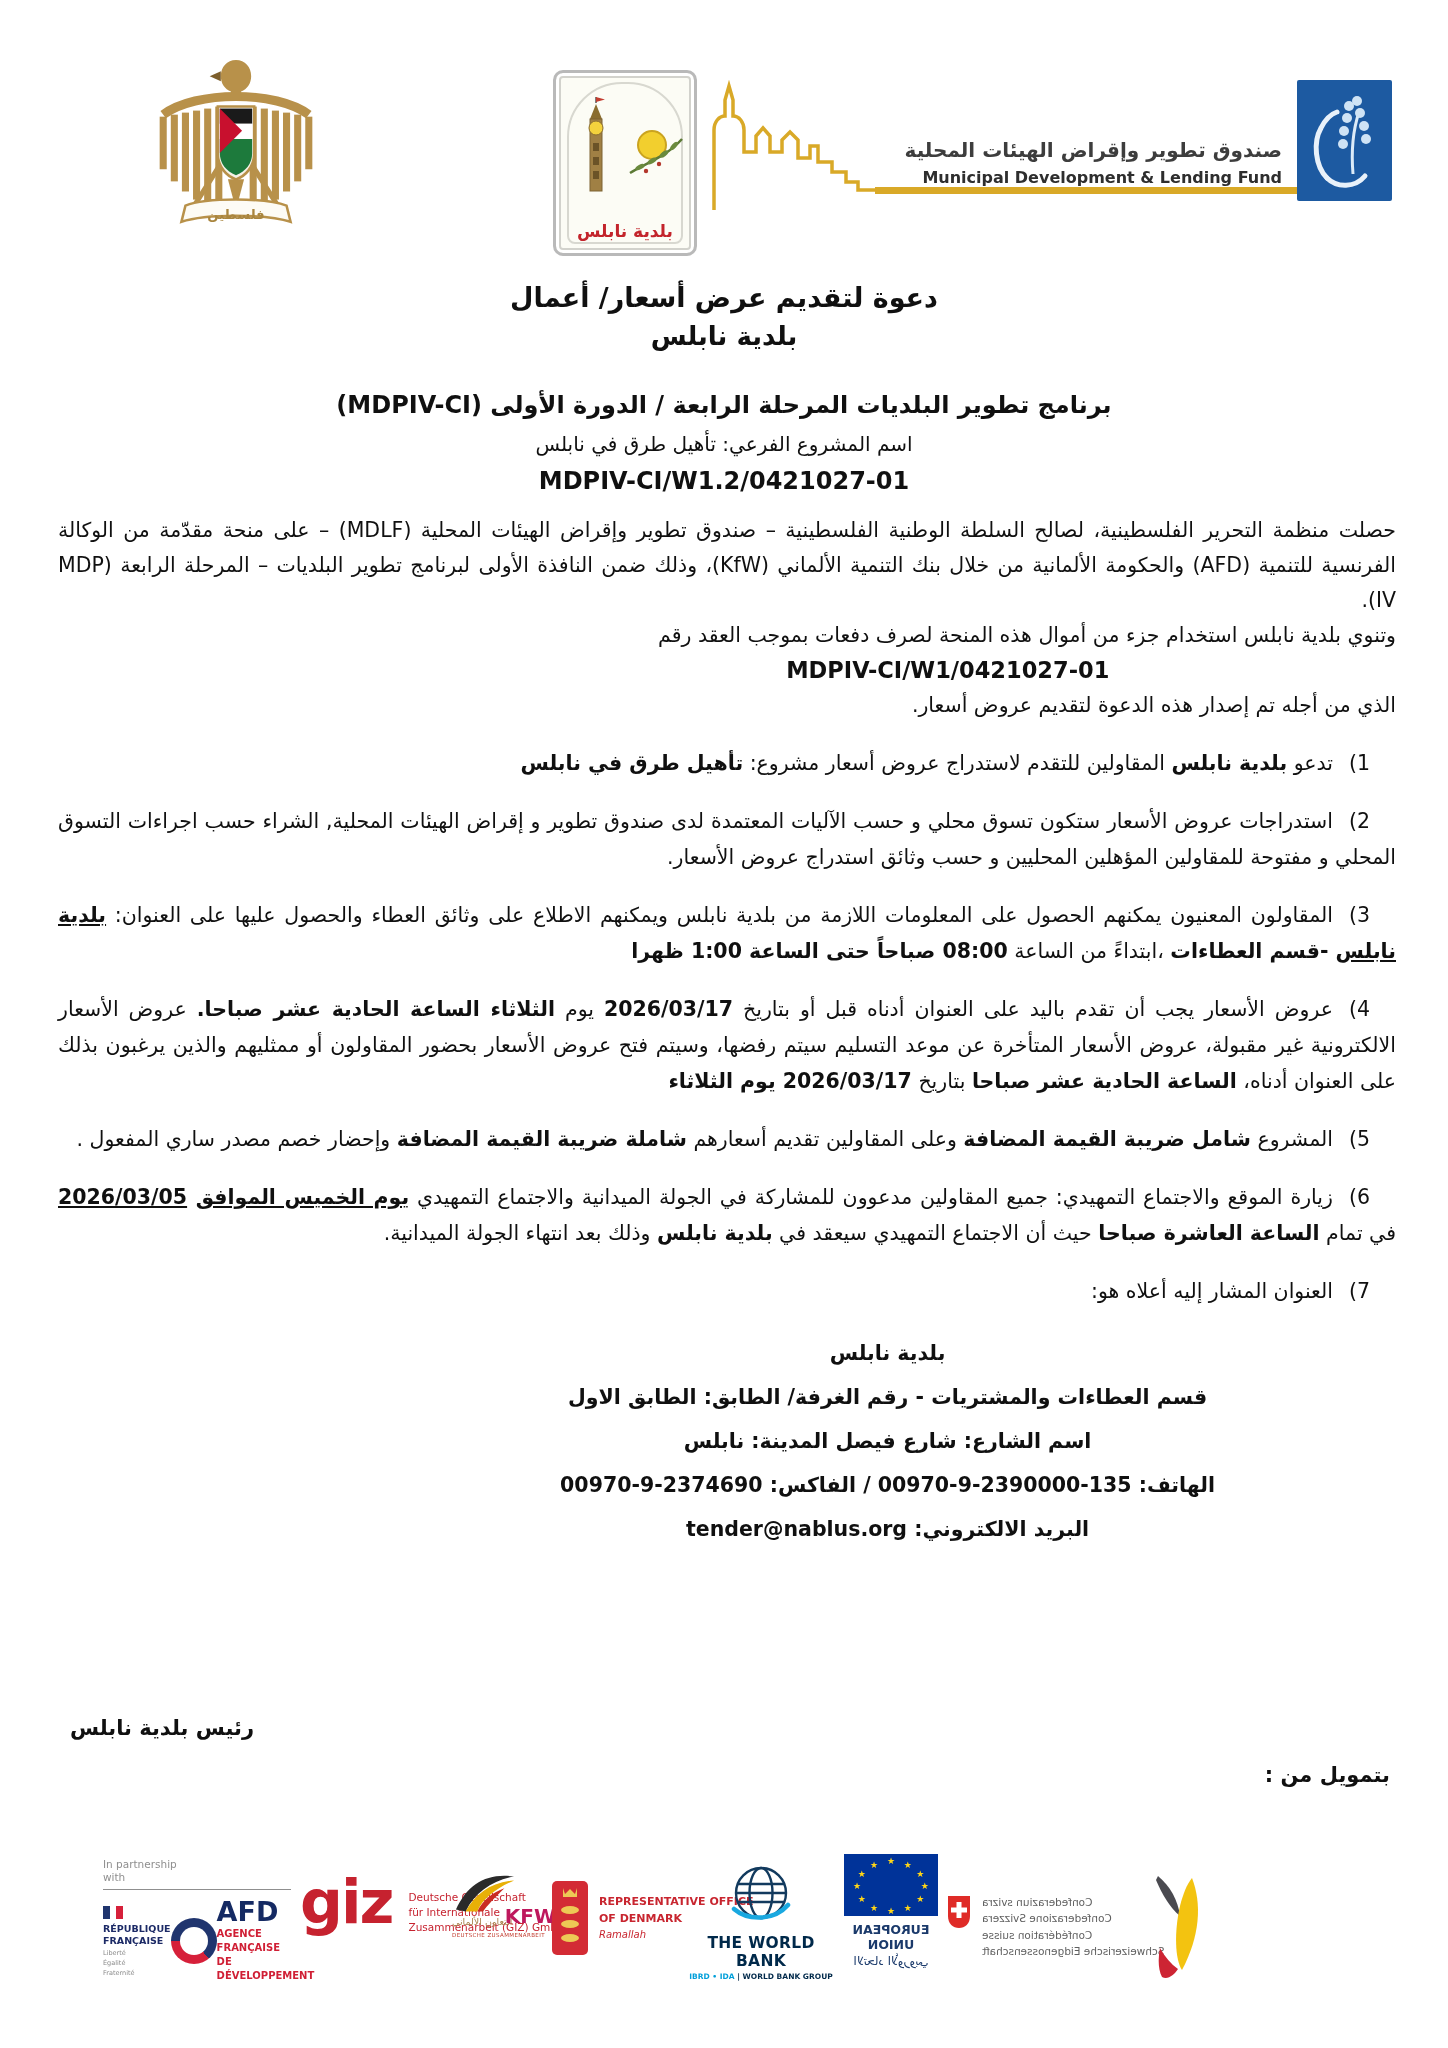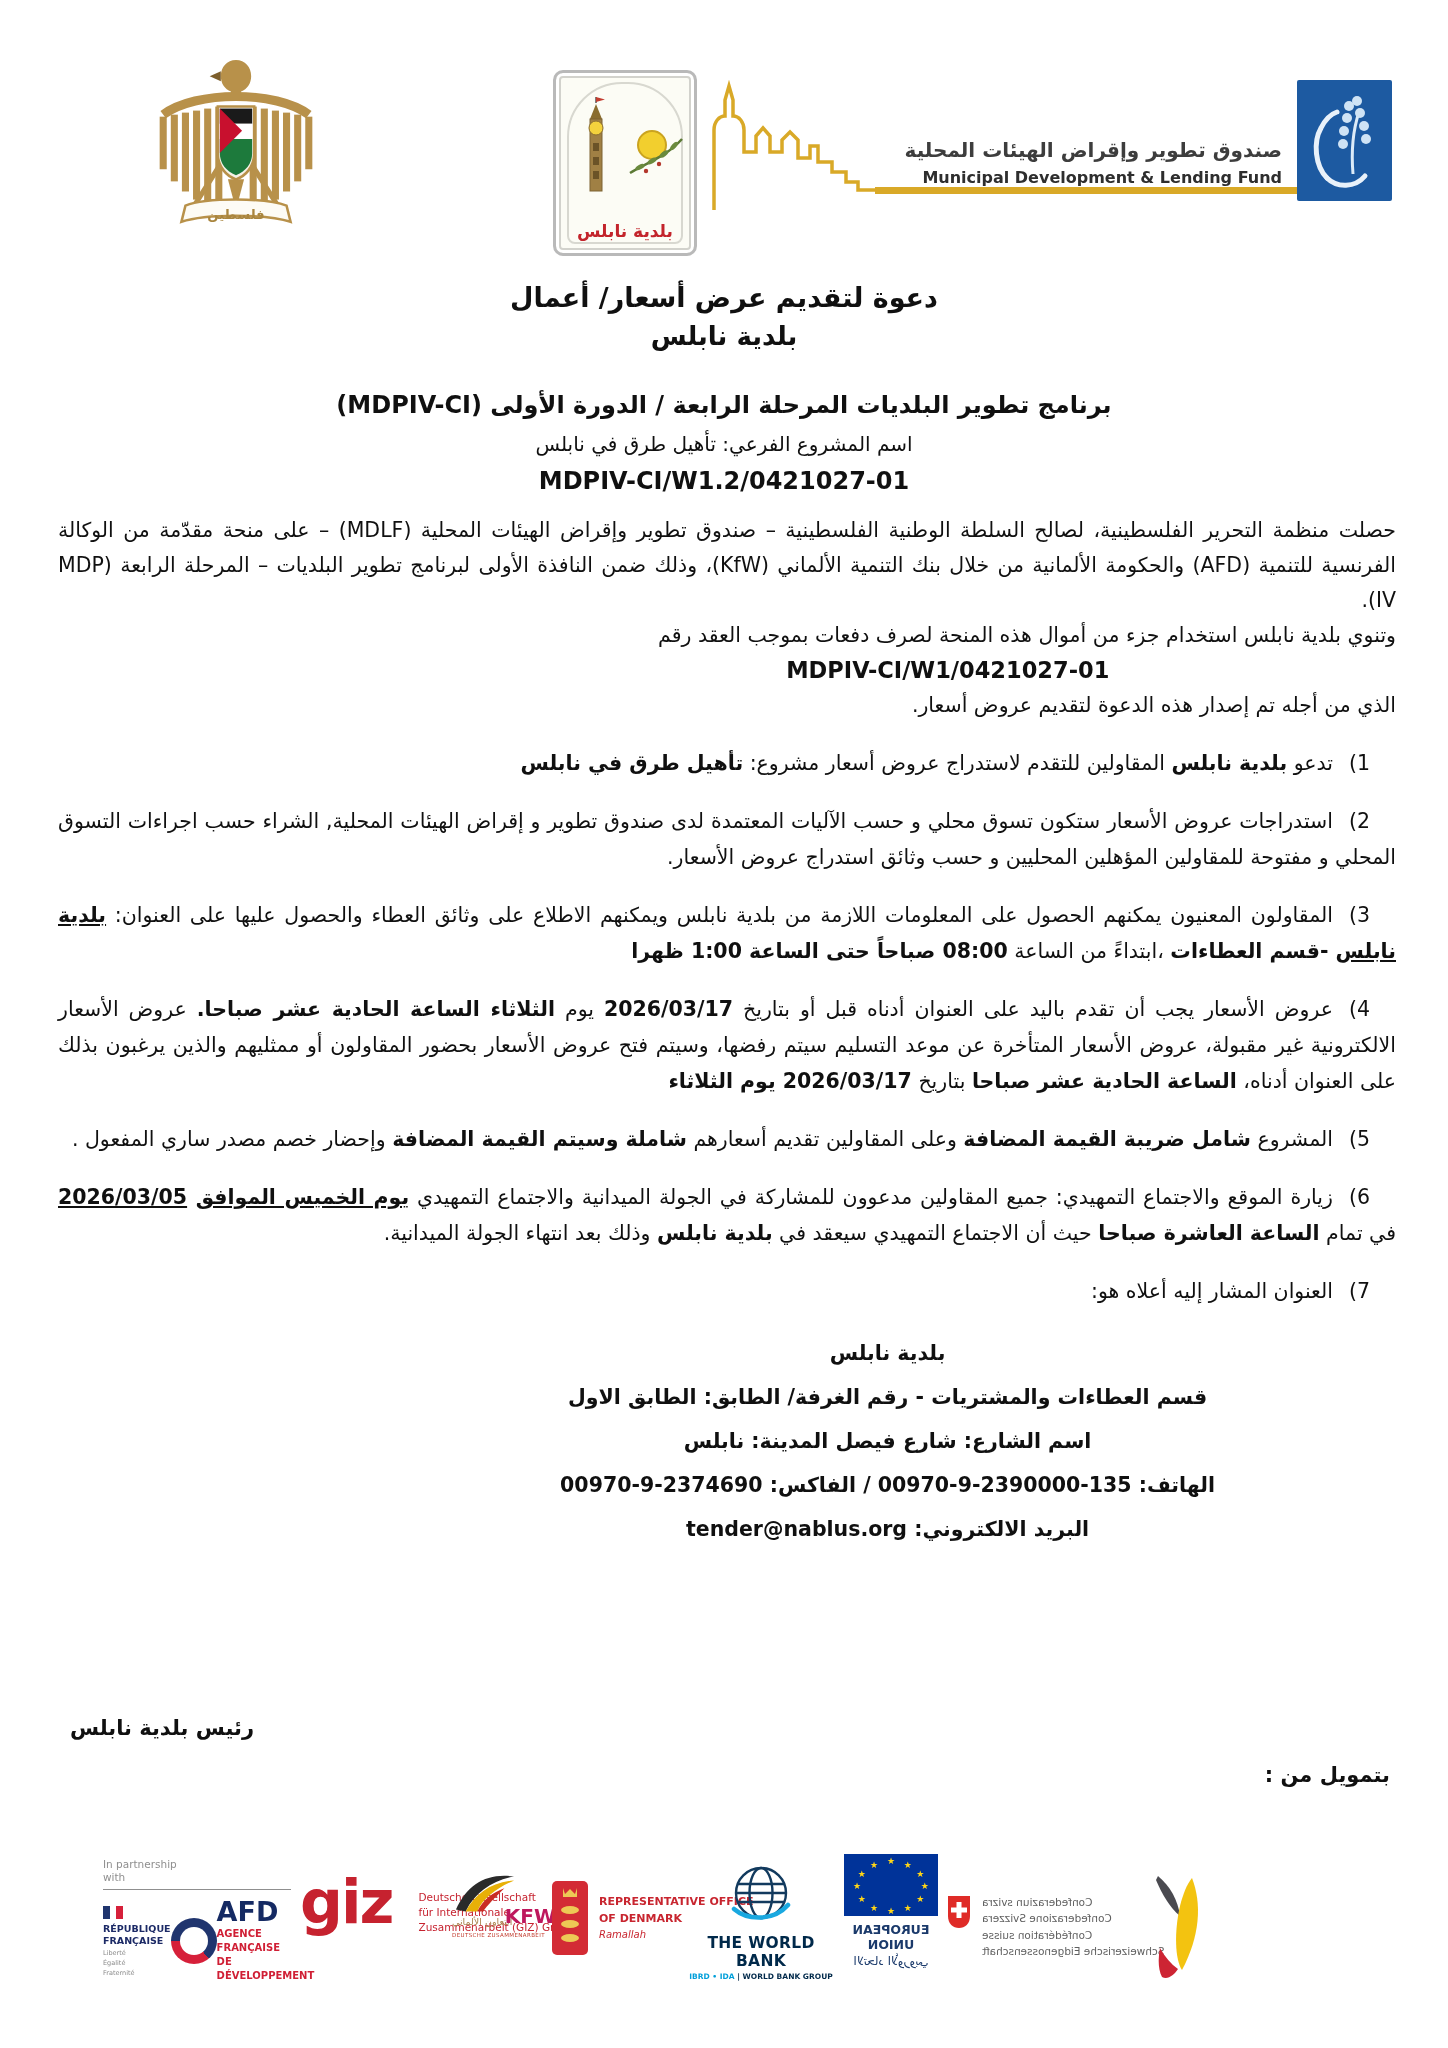--- a/index.html
+++ b/index.html
@@ -56,21 +56,21 @@
   .afd-rule{border:0;border-top:1.5px solid #8f8f8f;width:188px;margin:5px 0 10px;}
   .afd-row{display:flex;align-items:center;gap:0;}
   .afd-rep{color:#1c2a66;font-weight:bold;font-size:9.5px;line-height:1.2;}
   .afd-motto{color:#8a8a8a;font-size:6.5px;line-height:1.5;margin-top:3px;}
   .afd-ring{width:46px;height:46px;border-radius:50%;flex:0 0 auto;position:relative;
     background:conic-gradient(from 140deg,#d6203a 0 130deg,#20356e 130deg 360deg);}
   .afd-ring::after{content:"";position:absolute;inset:9px;background:#fff;border-radius:50%;}
   .afd-name{color:#152a63;font-weight:bold;font-size:27px;line-height:.9;}
   .afd-sub{color:#d01f35;font-weight:bold;font-size:10px;line-height:1.4;margin-top:2px;}
 
-  .giz{left:300px;top:30px;display:flex;align-items:flex-start;gap:26px;}
+  .giz{left:300px;top:30px;display:flex;align-items:flex-start;gap:16px;}
   .giz-name{color:#c6222f;font-weight:bold;font-size:60px;line-height:.75;letter-spacing:-2px;}
   .giz-sub{color:#c6222f;font-size:10.5px;line-height:1.45;margin-top:10px;}
 
   .kfw{left:452px;top:20px;width:100px;height:110px;}
   .kfw-swoosh{position:absolute;left:2px;top:0;}
   .kfw-ar{position:absolute;left:0;top:46px;font-size:9.5px;color:#a9824d;direction:rtl;}
   .kfw-sub{position:absolute;left:0;top:62px;font-size:5.5px;color:#c0392b;letter-spacing:.4px;}
   .kfw-name{position:absolute;right:-4px;top:34px;color:#be185d;font-weight:bold;font-size:20px;}
 
   .denmark{left:551px;top:30px;display:flex;align-items:center;gap:10px;}
@@ -202,21 +202,21 @@
     <p class="intent">وتنوي بلدية نابلس استخدام جزء من أموال هذه المنحة لصرف دفعات بموجب العقد رقم</p>
     <p class="contract" dir="ltr">MDPIV-CI/W1/0421027-01</p>
     <p class="issued">الذي من أجله تم إصدار هذه الدعوة لتقديم عروض أسعار.</p>
 
     <div class="list">
 
     <p class="li"><span class="num">1)</span><span><span>تدعو </span><span class="b">بلدية نابلس</span><span>  المقاولين للتقدم لاستدراج عروض أسعار مشروع: </span><span class="b">تأهيل طرق في نابلس</span></span></p>
         <p class="li"><span class="num">2)</span><span><span>استدراجات عروض الأسعار ستكون تسوق محلي و حسب الآليات المعتمدة لدى صندوق تطوير و إقراض الهيئات المحلية, الشراء حسب اجراءات التسوق المحلي و مفتوحة للمقاولين المؤهلين المحليين و حسب وثائق استدراج عروض الأسعار.</span></span></p>
         <p class="li"><span class="num">3)</span><span><span>المقاولون المعنيون يمكنهم الحصول على المعلومات اللازمة من بلدية نابلس  ويمكنهم الاطلاع على وثائق العطاء والحصول عليها على العنوان: </span><span class="b u">بلدية نابلس</span><span class="b"> -قسم العطاءات</span><span> ،ابتداءً من الساعة </span><span class="b">08:00 صباحاً حتى الساعة 1:00 ظهرا</span></span></p>
         <p class="li"><span class="num">4)</span><span><span>عروض الأسعار يجب أن تقدم  باليد على العنوان أدناه قبل أو بتاريخ </span><span class="b">2026/03/17</span><span>  يوم  </span><span class="b">الثلاثاء الساعة الحادية عشر صباحا.</span><span> عروض الأسعار الالكترونية غير مقبولة، عروض الأسعار المتأخرة عن موعد التسليم سيتم رفضها، وسيتم فتح عروض الأسعار بحضور المقاولون أو ممثليهم والذين يرغبون بذلك على العنوان أدناه، </span><span class="b">الساعة الحادية عشر صباحا</span><span>  بتاريخ </span><span class="b">2026/03/17 يوم الثلاثاء</span></span></p>
-        <p class="li"><span class="num">5)</span><span><span>المشروع </span><span class="b">شامل ضريبة القيمة المضافة</span><span> وعلى المقاولين تقديم أسعارهم </span><span class="b">شاملة وسيتم القيمة المضافة</span><span> وإحضار خصم مصدر ساري المفعول .</span></span></p>
+        <p class="li"><span class="num">5)</span><span><span>المشروع </span><span class="b">شامل ضريبة القيمة المضافة</span><span> وعلى المقاولين تقديم أسعارهم </span><span class="b">شاملة ضريبة القيمة المضافة</span><span> وإحضار خصم مصدر ساري المفعول .</span></span></p>
         <p class="li"><span class="num">6)</span><span><span>زيارة الموقع والاجتماع التمهيدي: جميع المقاولين مدعوون للمشاركة في الجولة الميدانية والاجتماع التمهيدي </span><span class="b u">يوم الخميس الموافق</span><span class="b"> </span><span class="b u">2026/03/05</span><span> في تمام </span><span class="b">الساعة  العاشرة صباحا</span><span>  حيث أن الاجتماع التمهيدي سيعقد في </span><span class="b">بلدية نابلس</span><span> وذلك  بعد انتهاء الجولة الميدانية.</span></span></p>
         <p class="li"><span class="num">7)</span><span><span>العنوان المشار إليه أعلاه هو:</span></span></p>
       </div>
 
     <div class="address">
         <div class="addr-line">بلدية نابلس</div>
         <div class="addr-line">قسم العطاءات والمشتريات - رقم الغرفة/ الطابق: الطابق الاول</div>
         <div class="addr-line">اسم الشارع: شارع فيصل المدينة: نابلس</div>
         <div class="addr-line">الهاتف: 135-2390000-9-00970  /  الفاكس: 2374690-9-00970</div>
         <div class="addr-line">البريد الالكتروني: tender@nablus.org</div>

